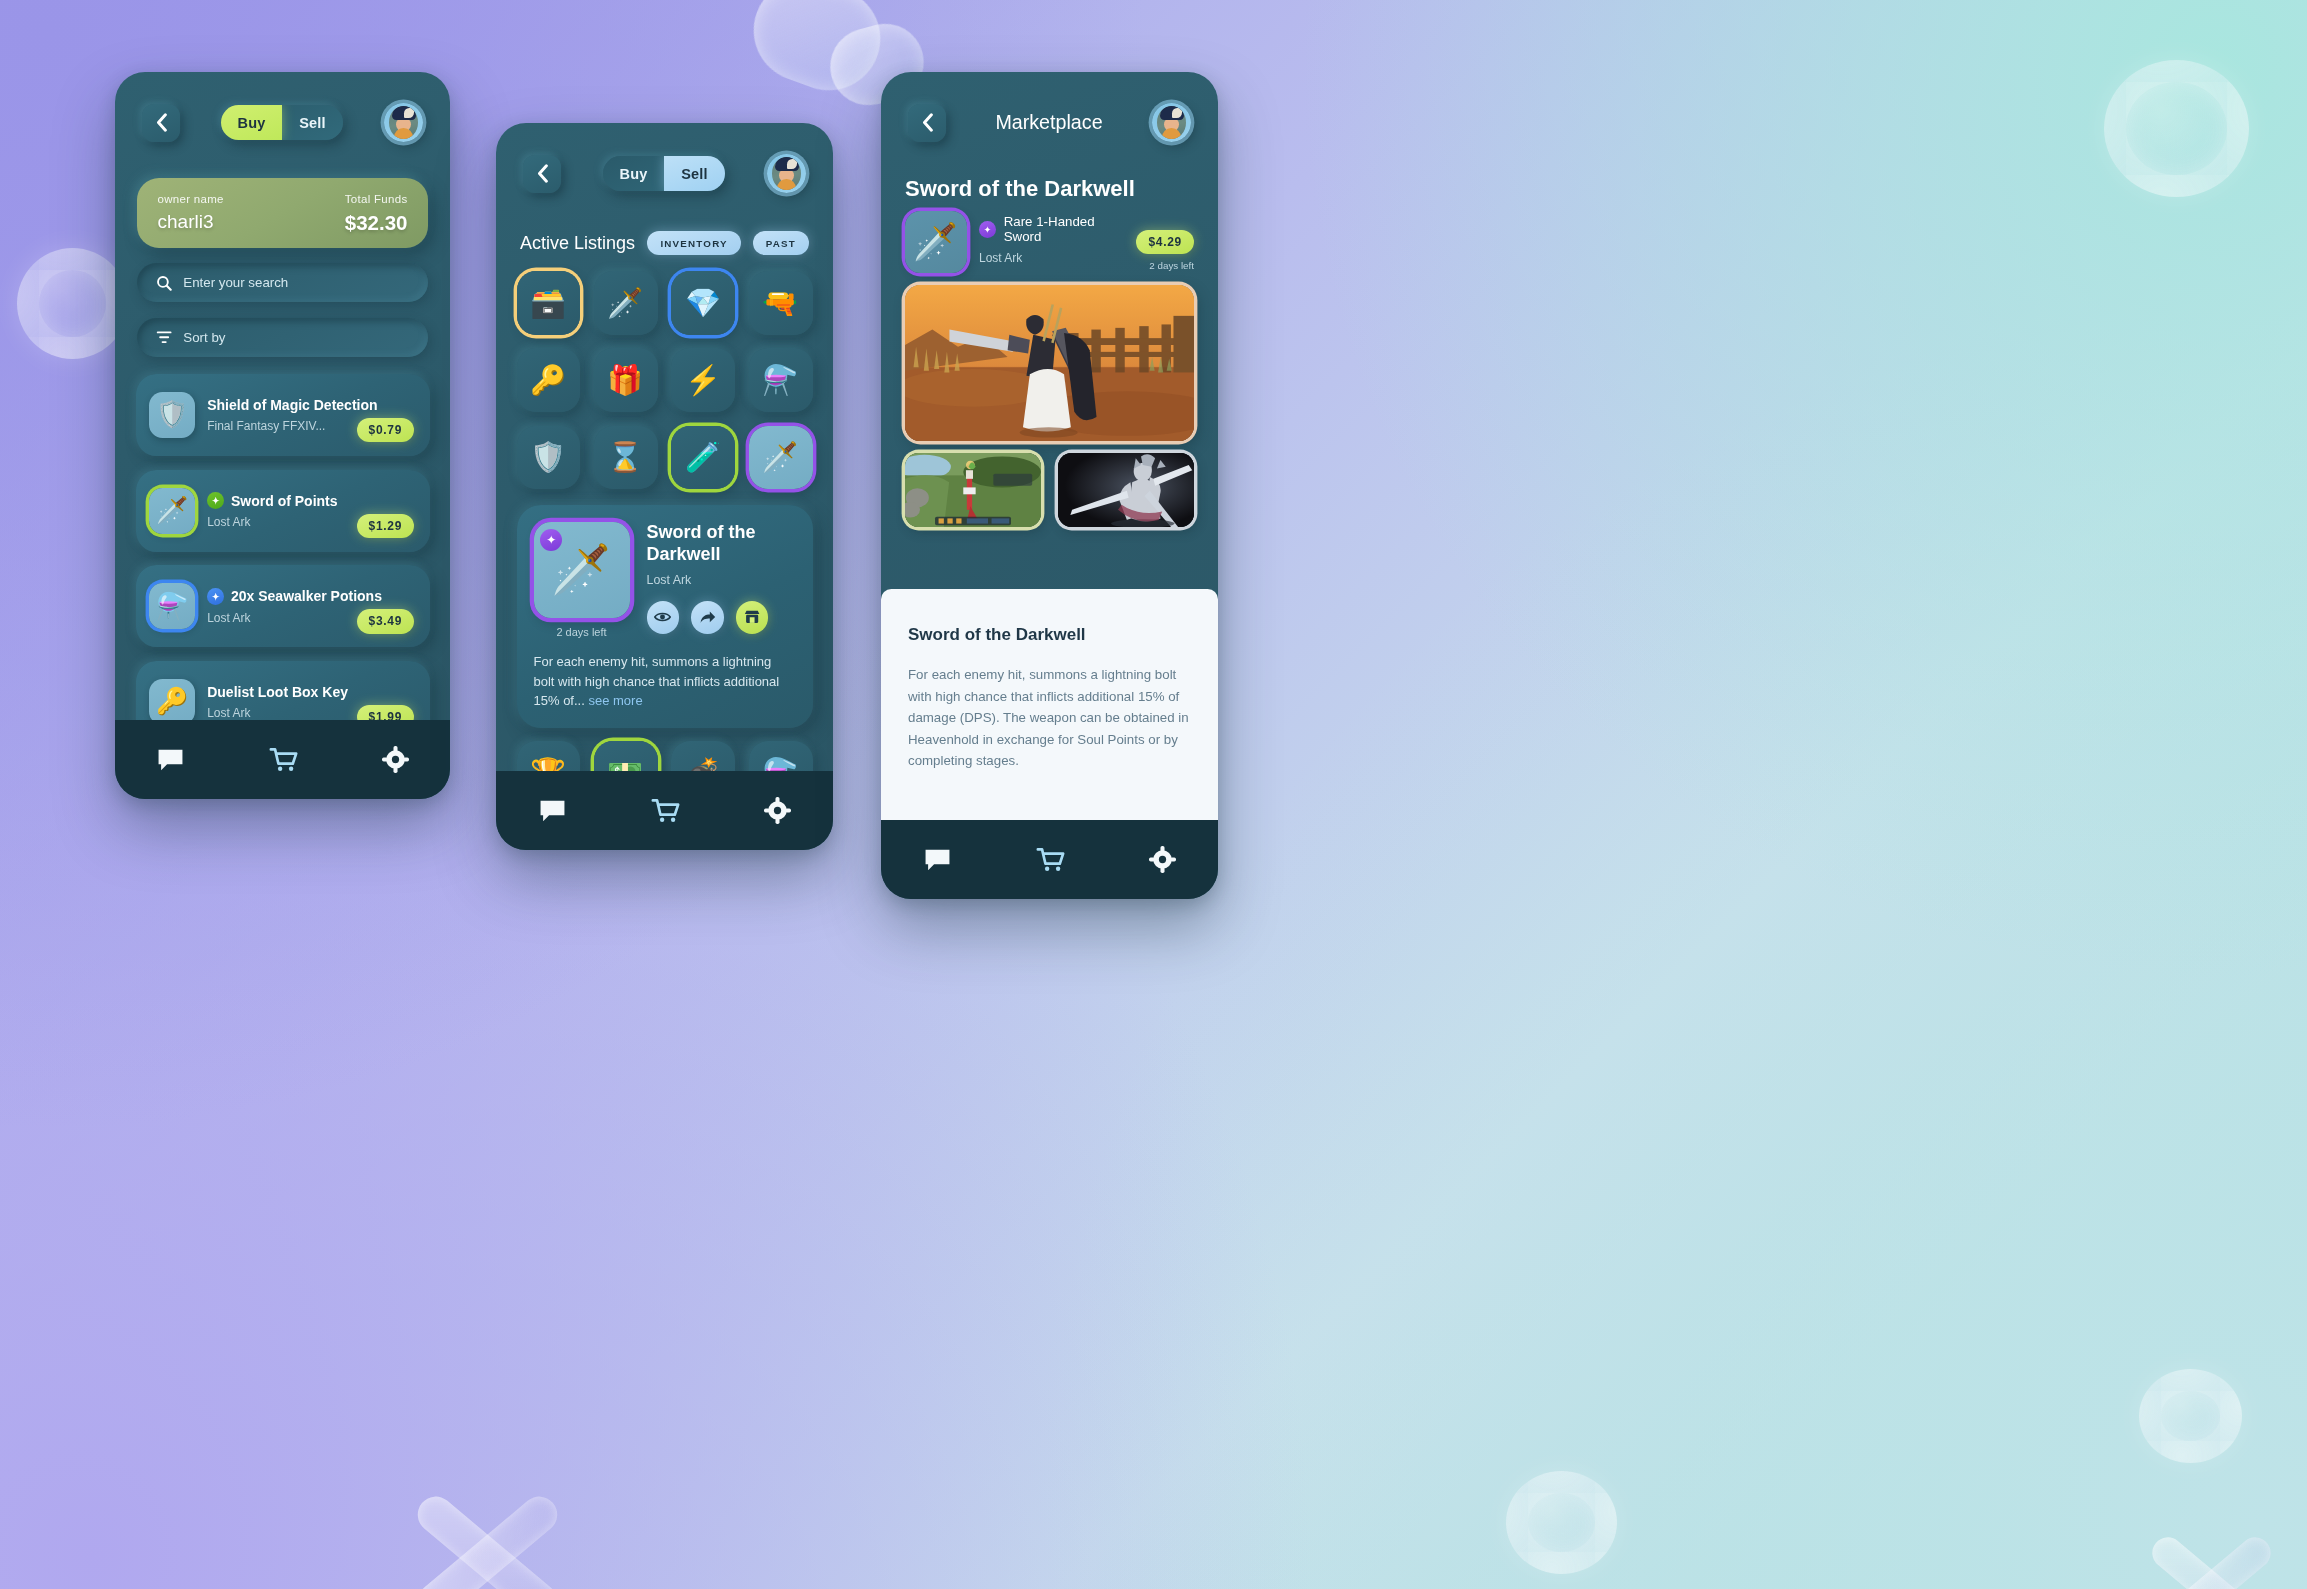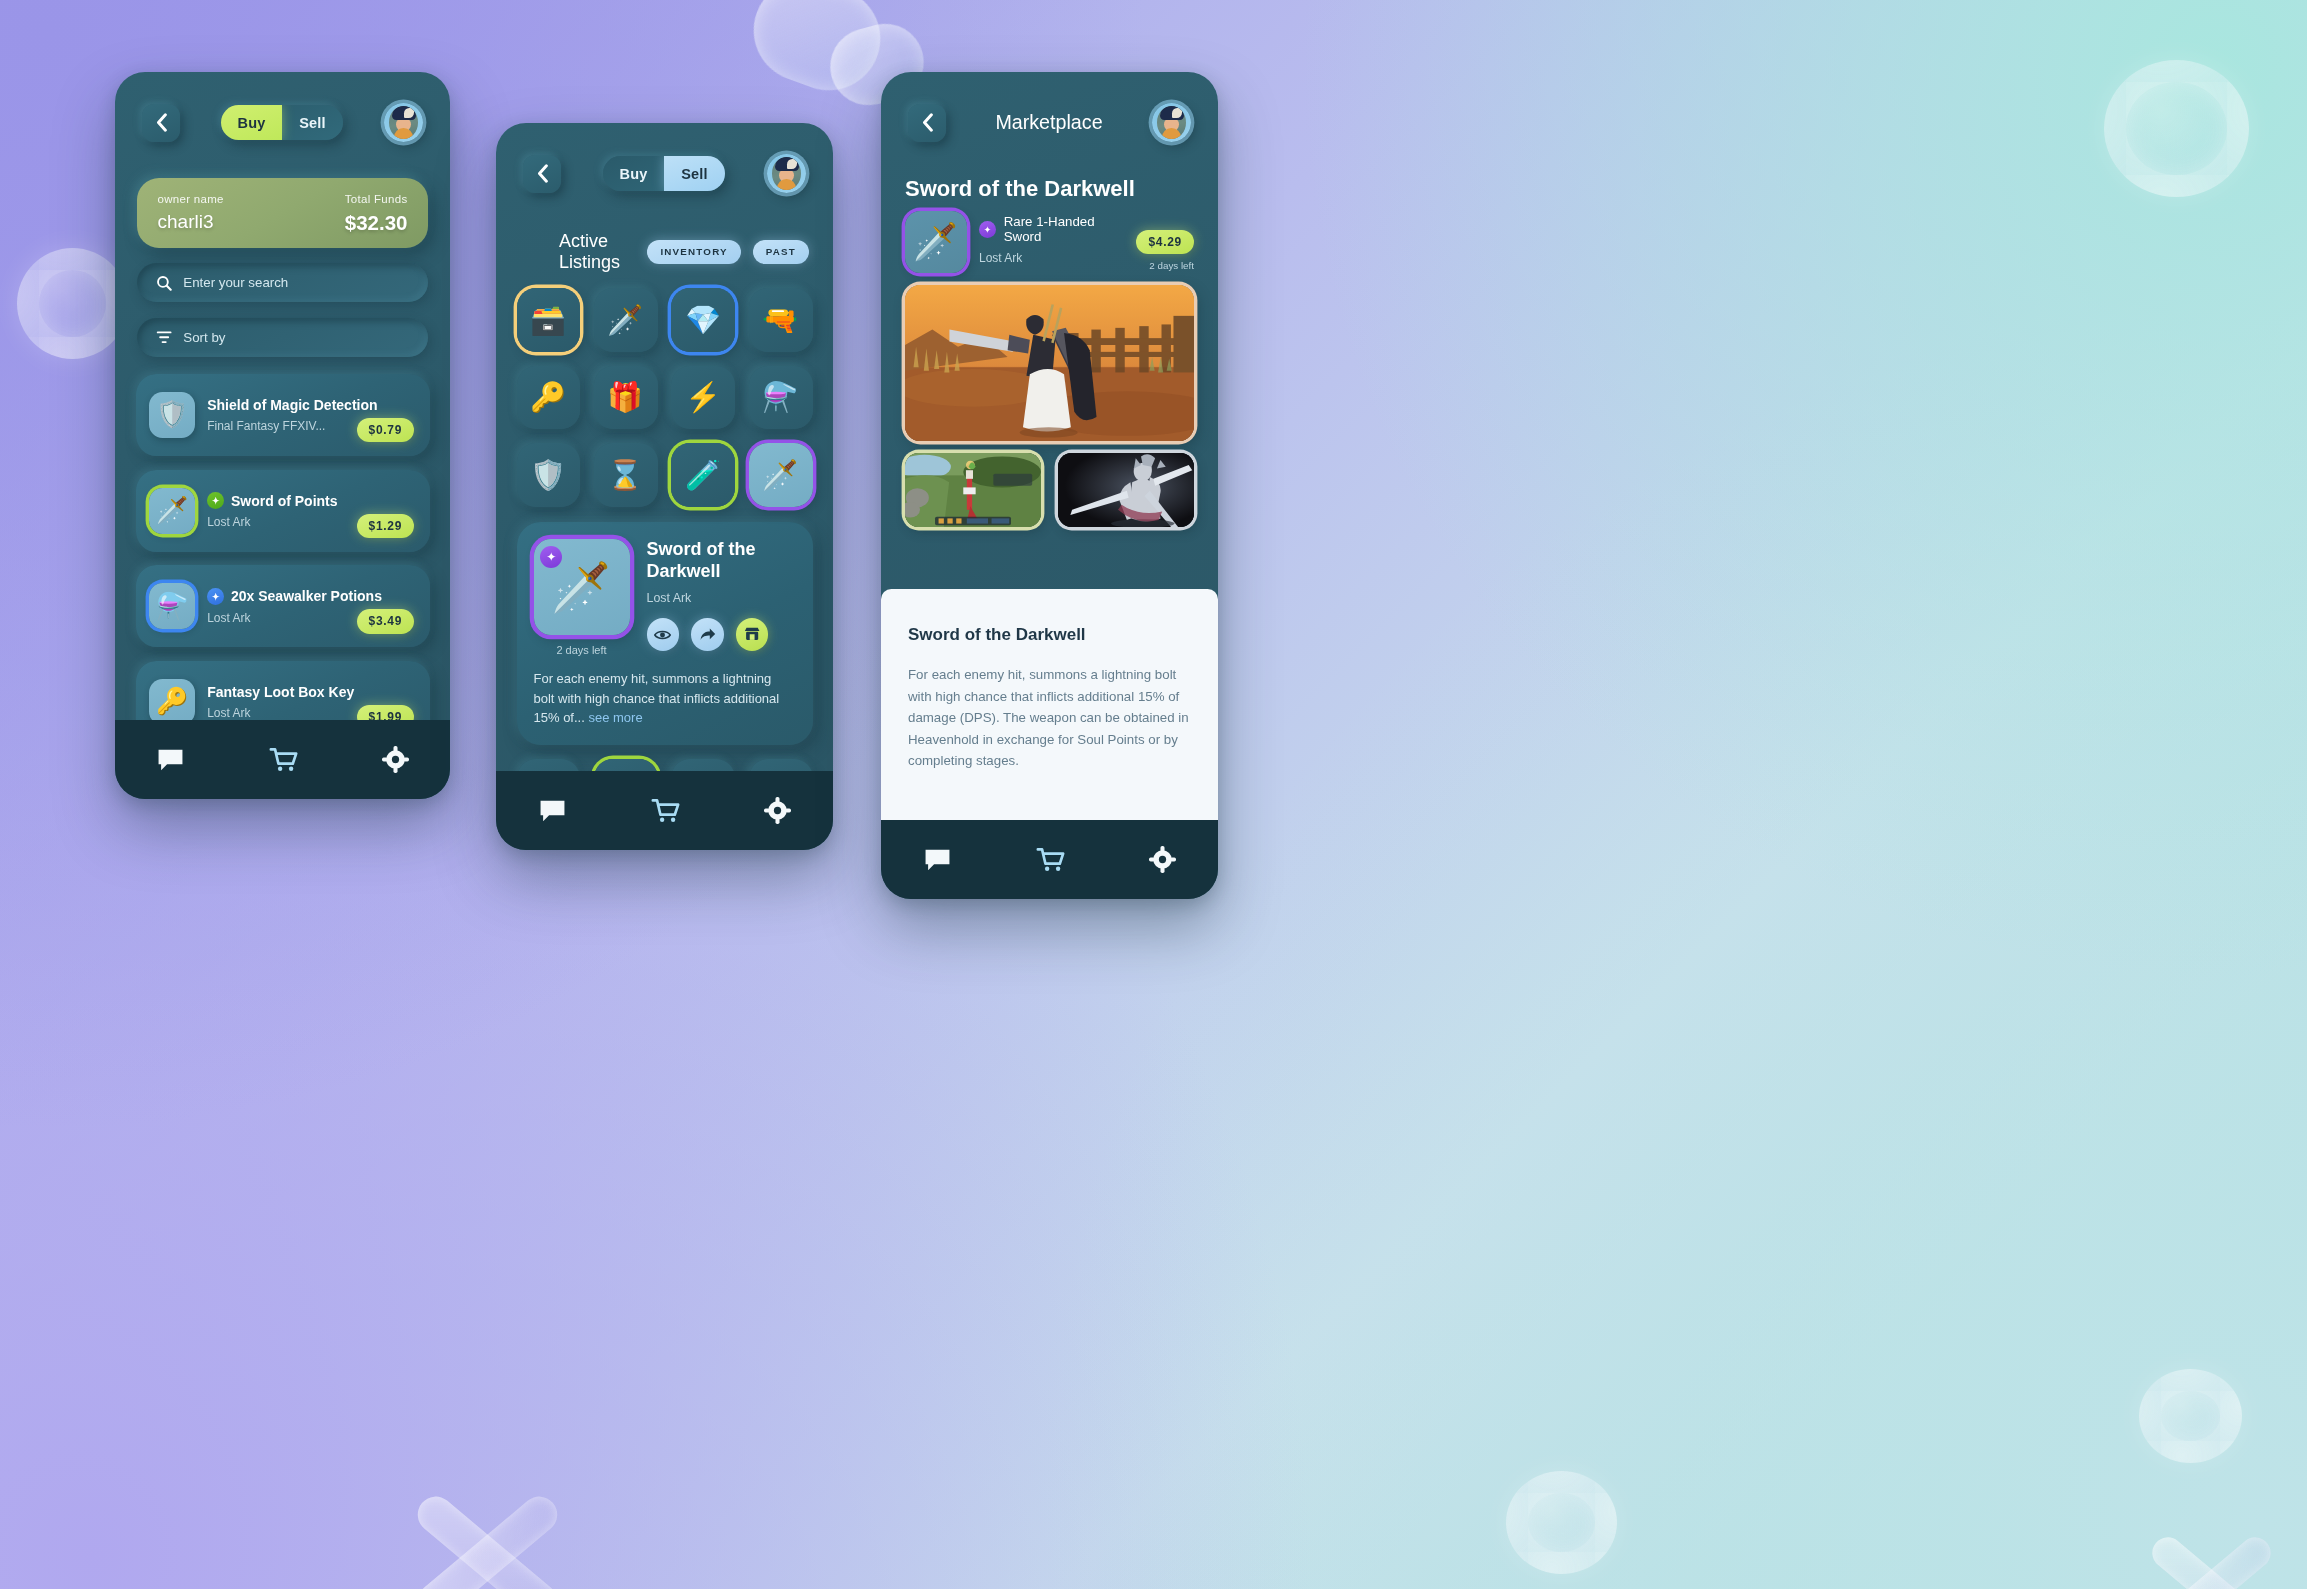--- a/index.html
+++ b/index.html
@@ -164,21 +164,21 @@
     position:absolute; left:0; right:0; bottom:0; height: 79px;
     background: #15323d;
     display:flex; align-items:center; justify-content: space-around;
   }
   .bottomnav .nav-ico { display:flex; align-items:center; justify-content:center; }
 
   
   .section-head {
     display:flex; align-items:center; gap: 12px; padding: 6.8px 24px 0;
   }
-  .section-head h2 { color:#fff; font-size: 18px; font-weight: 400; flex:1;margin-left:39px; }
+  .section-head h2 { color:#fff; font-size: 18px; font-weight: 400; flex:1; }
   .chip {
     background: linear-gradient(160deg,#c3e2f8,#a3cff0); color:#1d3441;
     font-size: 9.8px; font-weight: 700; letter-spacing: 1.2px;
     padding: 6.8px 13px; border-radius: 26px;
     box-shadow: 0 0 12px rgba(165,210,245,.45), 1.7px 2.6px 6px rgba(16,40,50,.26);
   }
   .grid {
     margin: 15.4px 20.5px 0; display:grid; grid-template-columns: repeat(4, 1fr);
     gap: 13.7px;
   }
@@ -358,21 +358,21 @@
         </div>
         <div class="row-sub">Lost Ark</div>
       </div>
       <div class="price">$3.49</div>
     </div>
 
     <div class="row">
       <div class="thumb">🔑</div>
       <div class="row-txt">
         <div class="row-title">
-            <span>Fantasy Loot Box Key</span>
+            <span>Duelist Loot Box Key</span>
           </div>
         <div class="row-sub">Lost Ark</div>
       </div>
       <div class="price">$1.99</div>
     </div>
   </div>
 
   <div class="bottomnav">
     <div class="nav-ico">
       <svg width="29" height="26" viewBox="0 0 34 30">

